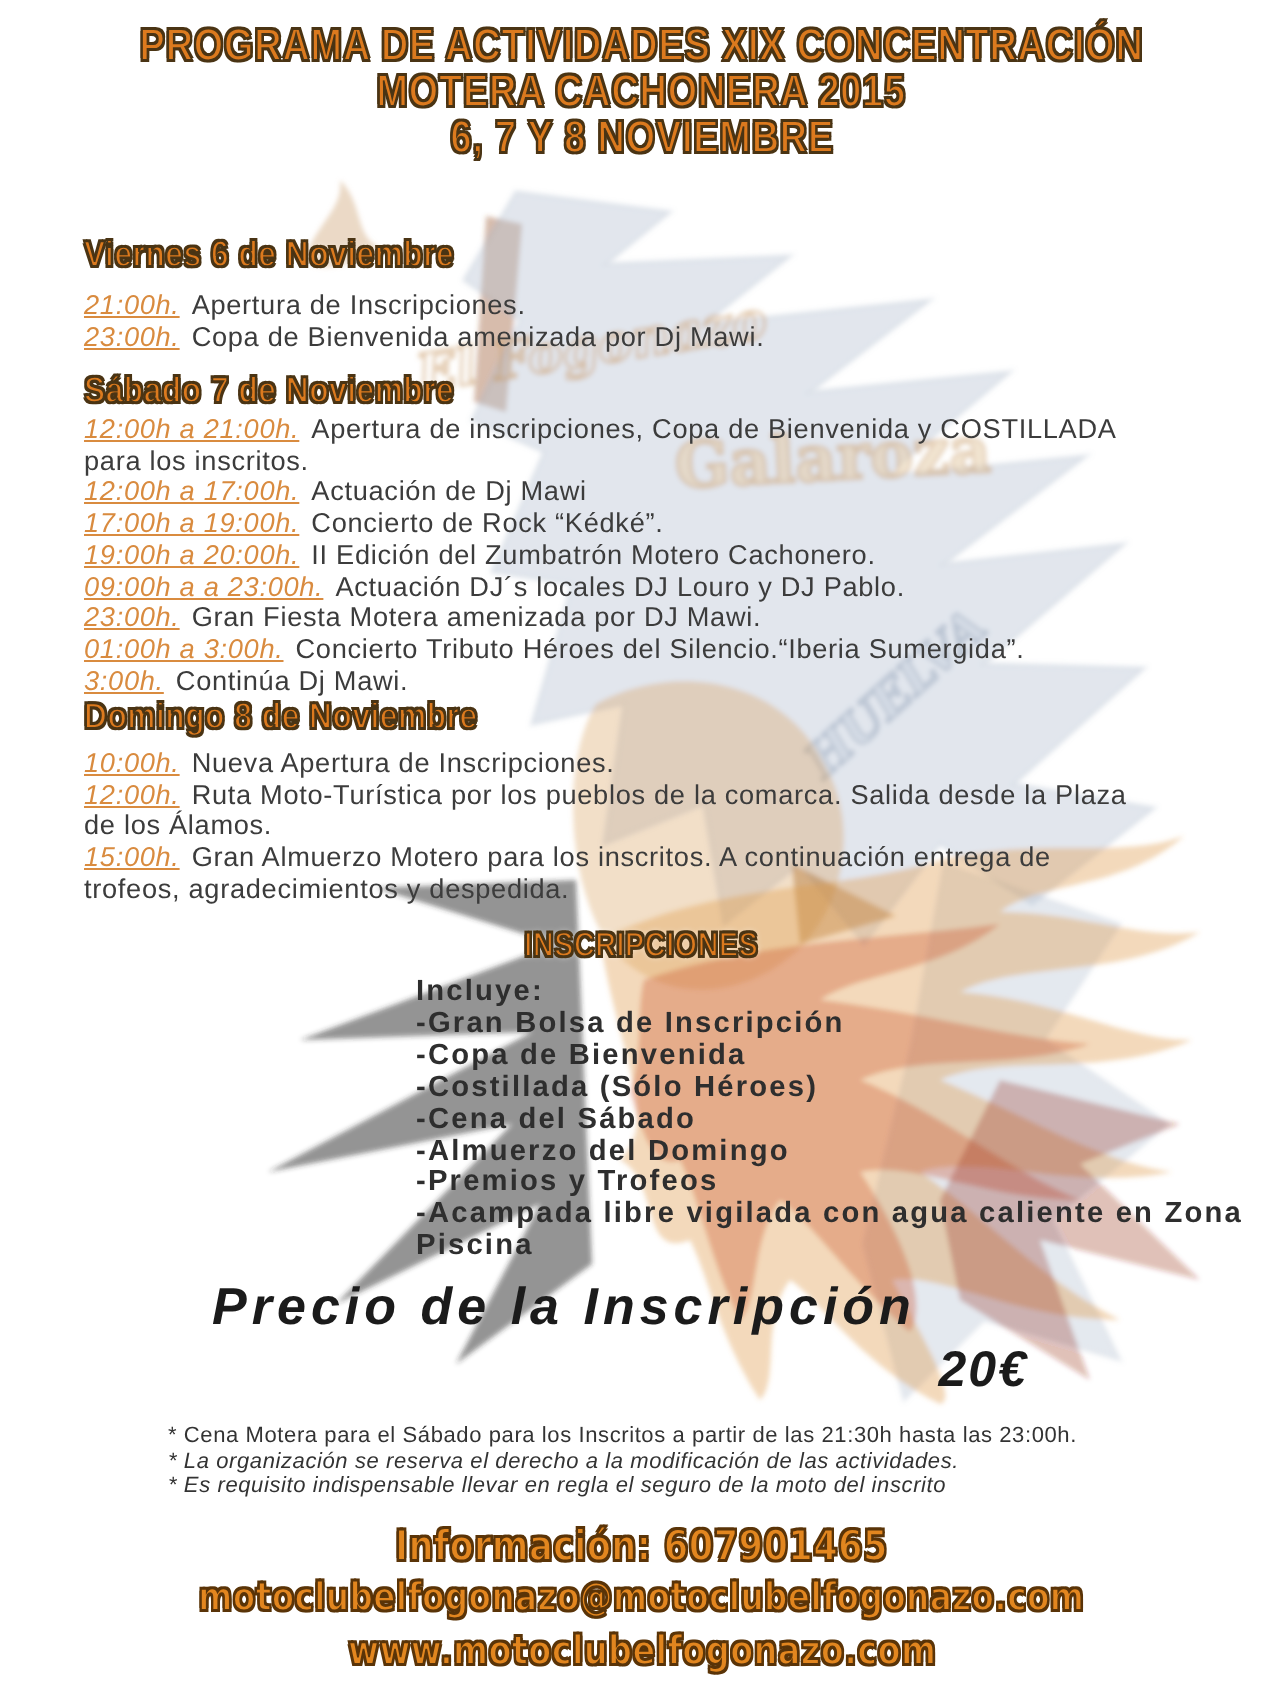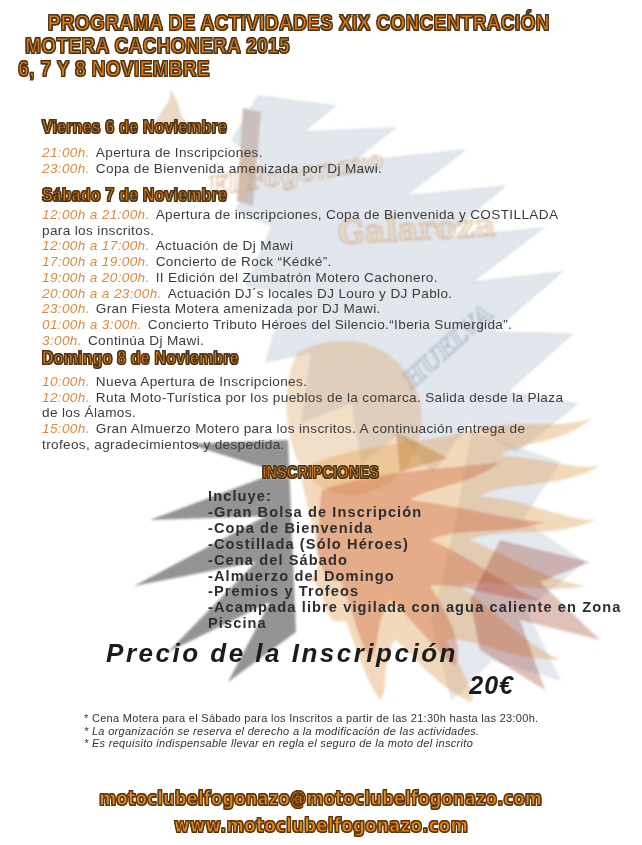--- a/index.html
+++ b/index.html
@@ -15,35 +15,35 @@
     -webkit-text-stroke:1px #4a3414;
     text-shadow:
       1px 1px 0 #4a3414,-1px -1px 0 #4a3414,1px -1px 0 #4a3414,-1px 1px 0 #4a3414,
       0 0 4px rgba(255,255,255,.85);
     font-weight:bold;
   }
   .cond{display:inline-block;transform:scaleX(.84);transform-origin:50% 50%;white-space:nowrap;}
   .cond-left{display:inline-block;transform:scaleX(.88);transform-origin:0 50%;white-space:nowrap;}
 
   
-  .title-block{position:absolute;top:11px;left:0;width:642px;text-align:left;line-height:23px;font-size:22.5px;letter-spacing:.5px;}
+  .title-block{position:absolute;top:11px;left:0;width:642px;text-align:center;line-height:23px;font-size:22.5px;letter-spacing:.5px;}
 
   
   .sec-heading{position:absolute;left:42px;font-size:18px;letter-spacing:.3px;}
   #viernes-heading{top:117px;}
   #sabado-heading{top:185px;}
   #domingo-heading{top:348px;}
 
   
   .schedule{position:absolute;left:42px;width:524px;}
   #viernes-schedule{top:145px;}
   #sabado-schedule{top:207px;}
   #domingo-schedule{top:374px;}
   .event{margin:0;font-size:13.6px;line-height:15.7px;letter-spacing:.35px;color:var(--body-text,#3C3C3C);}
-  .time{color:var(--time-orange,#D98B3F);font-style:italic;margin-right:6px;}
+  .time{color:var(--time-orange,#D98B3F);font-style:italic;margin-right:6px;text-decoration:underline;}
 
   
   #inscripciones-heading{position:absolute;top:463px;left:0;width:642px;text-align:center;font-size:17px;letter-spacing:.4px;}
   #includes-block{position:absolute;top:489px;left:172px;width:448px;color:var(--list-text,#2E2E2E);font-weight:bold;font-size:14.6px;line-height:15.9px;letter-spacing:1.1px;margin-left:36px;}
   #includes-block p{margin:0;}
 
   
   #price-label{position:absolute;top:638px;left:0;width:564px;text-align:center;font-size:26px;font-weight:bold;font-style:italic;letter-spacing:2.5px;color:var(--price-text,#1B1B1B);}
   #price-amount{position:absolute;top:671px;left:0;width:514px;text-align:right;font-size:25px;font-weight:bold;font-style:italic;letter-spacing:1px;color:var(--price-text,#1B1B1B);}
 
@@ -125,21 +125,21 @@
     <p class="event">
       <span class="time">12:00h a 17:00h.</span><span>Actuación de Dj Mawi</span>
     </p>
     <p class="event">
       <span class="time">17:00h a 19:00h.</span><span>Concierto de Rock “Kédké”.</span>
     </p>
     <p class="event">
       <span class="time">19:00h a 20:00h.</span><span>II Edición del Zumbatrón Motero Cachonero.</span>
     </p>
     <p class="event">
-      <span class="time">20:00h a a 23:00h.</span><span>Actuación DJ´s locales DJ Louro y DJ Pablo.</span>
+      <span class="time">09:00h a a 23:00h.</span><span>Actuación DJ´s locales DJ Louro y DJ Pablo.</span>
     </p>
     <p class="event">
       <span class="time">23:00h.</span><span>Gran Fiesta Motera amenizada por DJ Mawi.</span>
     </p>
     <p class="event">
       <span class="time">01:00h a 3:00h.</span><span>Concierto Tributo Héroes del Silencio.“Iberia Sumergida”.</span>
     </p>
     <p class="event">
       <span class="time">3:00h.</span><span>Continúa Dj Mawi.</span>
     </p>
@@ -176,20 +176,23 @@
 
   <div id="price-label">Precio de la Inscripción</div>
   <div id="price-amount">20€</div>
 
   <div id="footnotes">
     <p>* Cena Motera para el Sábado para los Inscritos a partir de las 21:30h hasta las 23:00h.</p>
     <p class="fn-italic">* La organización se reserva el derecho a la modificación de las actividades.</p>
     <p class="fn-italic">* Es requisito indispensable llevar en regla el seguro de la moto del inscrito</p>
   </div>
 
+  <div id="footer-info" class="footer-line">
+    <span class="cond">Información: 607901465</span>
+  </div>
   <div id="footer-email" class="footer-line">
     <span class="cond">motoclubelfogonazo@motoclubelfogonazo.com</span>
   </div>
   <div id="footer-web" class="footer-line">
     <span class="cond">www.motoclubelfogonazo.com</span>
   </div>
 
 </div>
 
 </body></html>

